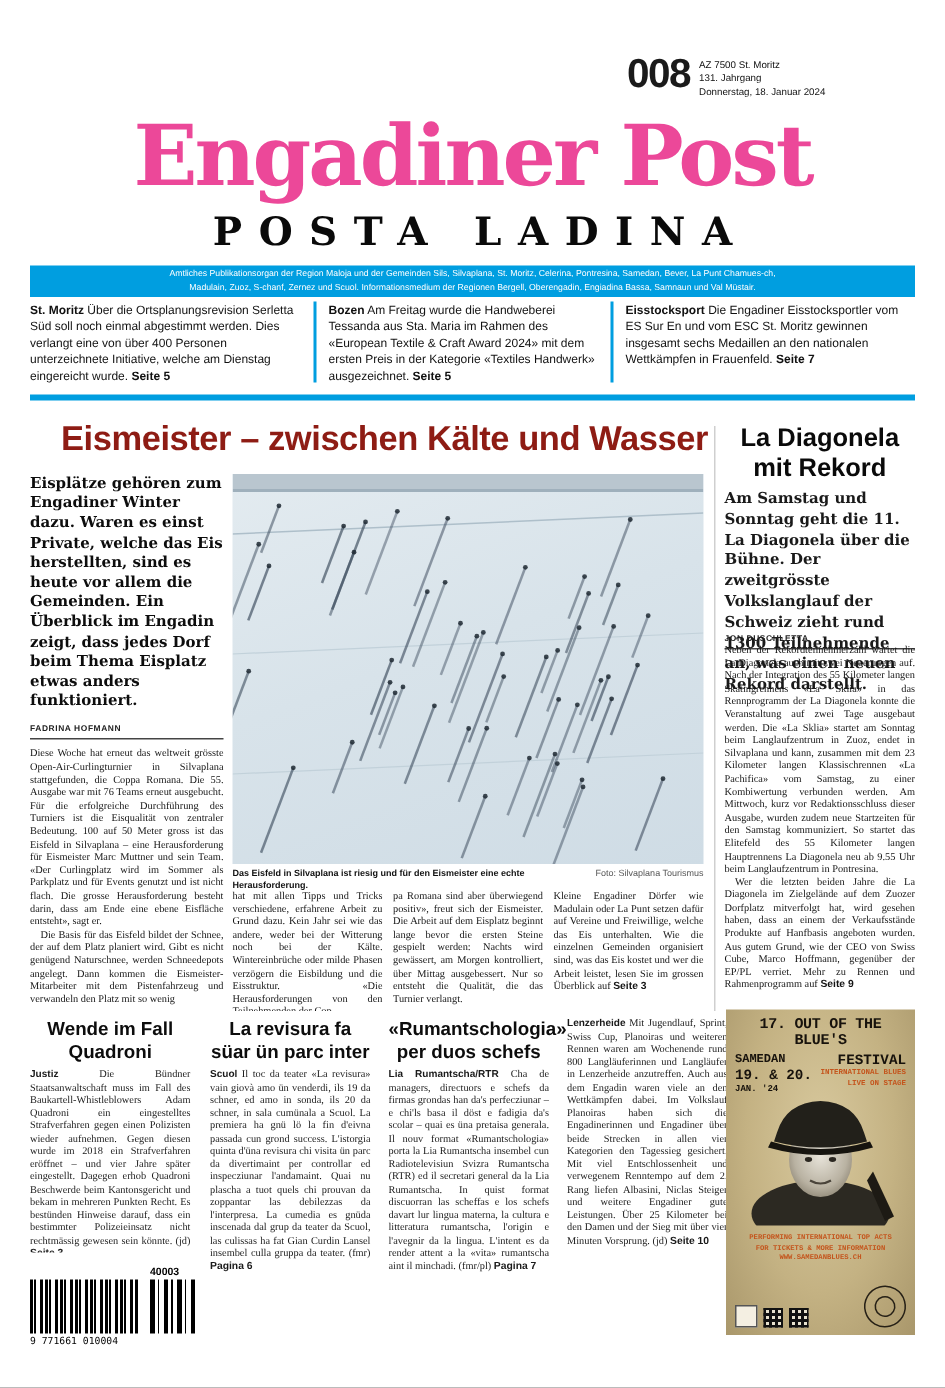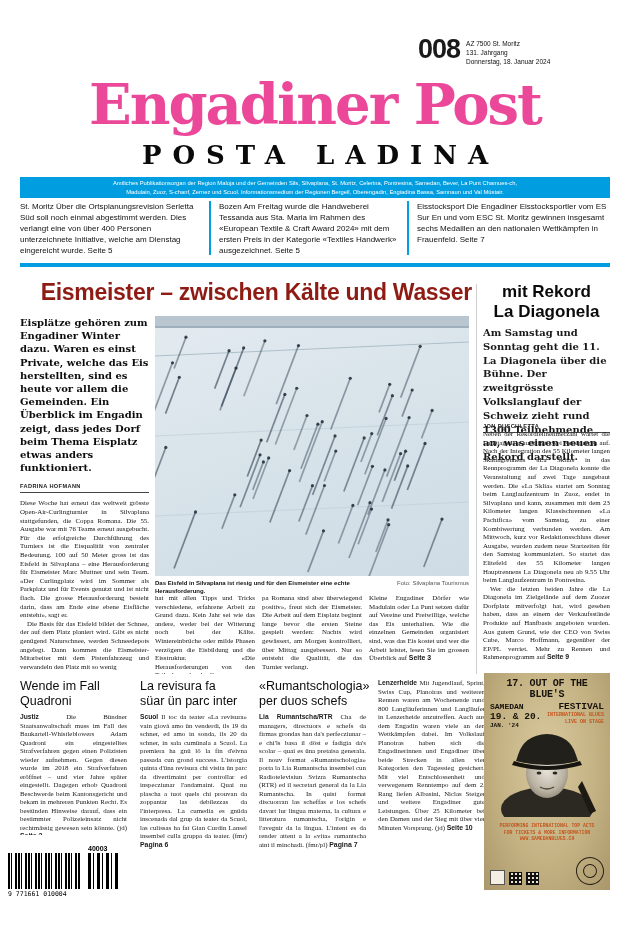--- a/index.html
+++ b/index.html
@@ -17,21 +17,21 @@
     font-family:"DejaVu Serif",serif;font-weight:700;font-size:56px;line-height:60px;
     letter-spacing:-2px;color:#ec4899;}
   .subtitle{position:absolute;left:0;top:140px;width:100%;text-align:center;
     font-family:"DejaVu Serif",serif;font-weight:600;font-size:26px;line-height:30px;
     letter-spacing:11px;text-indent:11px;color:#0a0a0a;}
   
   .band{position:absolute;left:20px;top:177px;width:590px;height:21px;background:#009EE0;
     color:#fff;font-size:5.8px;line-height:9px;text-align:center;padding-top:2px;box-sizing:border-box;}
   
   .teaser{position:absolute;top:201px;font-size:8px;line-height:11px;color:#111;text-align:left;}
-  .teaser b{font-weight:400;}
+  .teaser b{font-weight:700;}
   .t1{left:20px;width:184px;}
   .t2{left:219px;width:182px;}
   .t3{left:417px;width:190px;}
   .tsep{position:absolute;top:201px;width:1.5px;height:54px;background:#009EE0;}
   .s1{left:209px;} .s2{left:407px;}
   .thick-rule{position:absolute;left:20px;top:263px;width:590px;height:4px;background:#009EE0;}
   
   .main-headline{position:absolute;left:20px;top:279px;width:452px;text-align:right;
     font-size:23px;line-height:26px;font-weight:800;color:#8e1c14;letter-spacing:-0.3px;}
   .vsep{position:absolute;left:476px;top:284px;width:1px;height:390px;background:#cfcfcf;}
@@ -56,26 +56,26 @@
   .u1{left:155px;} .u2{left:262px;} .u3{left:369px;}
   
   .sec{position:absolute;left:483px;width:127px;}
   .sec-headline{top:282px;text-align:center;font-size:17px;line-height:19.5px;font-weight:800;color:#0a0a0a;}
   .sec-lead{top:326px;font-family:"DejaVu Serif",serif;font-weight:700;font-size:10px;line-height:13.8px;}
   .sec-byline{top:414px;}
   .sec-body{top:430px;height:244px;overflow:hidden;}
   
   .bcol{position:absolute;top:679px;width:107px;}
   .b1{left:20px;} .b2{left:140px;} .b3{left:259px;} .b4{left:378px;}
-  .bhead{text-align:left;font-size:12.5px;line-height:14.5px;font-weight:400;color:#0c0c0c;margin-bottom:5px;}
+  .bhead{text-align:center;font-size:12.5px;line-height:14.5px;font-weight:700;color:#0c0c0c;margin-bottom:5px;}
   .bbody{font-family:"Liberation Serif",serif;font-size:6.9px;line-height:8.5px;text-align:justify;overflow:hidden;}
   .b1 .bbody{height:122px;} .b2 .bbody,.b3 .bbody{height:168px;} .b4 .bbody{height:166px;}
   .bbody b{font-family:"Liberation Sans",sans-serif;font-size:6.7px;}
   
-  .barcode{position:absolute;left:8px;top:845px;width:114px;height:52px;}
+  .barcode{position:absolute;left:20px;top:845px;width:114px;height:52px;}
   .bars{position:absolute;left:0;top:8px;width:72px;height:36px;
     background:repeating-linear-gradient(90deg,#000 0 2px,#fff 2px 3px,#000 3px 4px,#fff 4px 7px,#000 7px 9px,#fff 9px 10px);}
   .bars-addon{position:absolute;left:80px;top:8px;width:30px;height:36px;
     background:repeating-linear-gradient(90deg,#000 0 3px,#fff 3px 5px,#000 5px 6px,#fff 6px 9px);}
   .bc-digits{position:absolute;left:0;top:45px;font-family:"DejaVu Sans Mono",monospace;font-size:6.5px;color:#000;}
   .bc-edition{position:absolute;left:80px;top:0;font-size:7px;font-weight:700;color:#000;}
   
   .ad-label{position:absolute;left:484px;top:680px;font-size:5px;color:#777;}
   .ad{position:absolute;left:484px;top:673px;width:126px;height:217px;box-sizing:border-box;
     background:radial-gradient(ellipse at 50% 40%, #d8c99e 0%, #c4b283 55%, #a9976b 100%);
@@ -251,22 +251,22 @@
   <div class="caption-row">
     <span class="caption">Das Eisfeld in Silvaplana ist riesig und für den Eismeister eine echte Herausforderung.</span>
     <span class="credit">Foto: Silvaplana Tourismus</span>
   </div>
 
   <div class="ucol u1 bodytext">hat mit allen Tipps und Tricks verschiedene, erfahrene Arbeit zu Grund dazu. Kein Jahr sei wie das andere, weder bei der Witterung noch bei der Kälte. Wintereinbrüche oder milde Phasen verzögern die Eisbildung und die Eisstruktur. «Die Herausforderungen von den Teilnehmenden der Cop-</div>
   <div class="ucol u2 bodytext">pa Romana sind aber überwiegend positiv», freut sich der Eismeister. Die Arbeit auf dem Eisplatz beginnt lange bevor die ersten Steine gespielt werden: Nachts wird gewässert, am Morgen kontrolliert, über Mittag ausgebessert. Nur so entsteht die Qualität, die das Turnier verlangt.</div>
   <div class="ucol u3 bodytext"><span>Kleine Engadiner Dörfer wie Madulain oder La Punt setzen dafür auf Vereine und Freiwillige, welche das Eis unterhalten. Wie die einzelnen Gemeinden organisiert sind, was das Eis kostet und wer die Arbeit leistet, lesen Sie im grossen Überblick auf </span><span class="pageref">Seite 3</span></div>
 
   <div class="sec sec-headline" style="position:absolute;">
+    <div>La Diagonela</div>
     <div>mit Rekord</div>
-    <div>La Diagonela</div>
   </div>
   <div class="sec sec-lead" style="position:absolute;">Am Samstag und Sonntag geht die 11. La Diagonela über die Bühne. Der zweitgrösste Volkslanglauf der Schweiz zieht rund 1300 Teilnehmende an, was einen neuen Rekord darstellt.</div>
   <div class="sec byline sec-byline" style="position:absolute;">JON DUSCHLETTA</div>
   <div class="sec bodytext sec-body" style="position:absolute;">
     <p>Neben der Rekordteilnehmerzahl wartet die La Diagonela auch mit zwei Neuerungen auf. Nach der Integration des 55 Kilometer langen Skatingrennens «La Sklia» in das Rennprogramm der La Diagonela konnte die Veranstaltung auf zwei Tage ausgebaut werden. Die «La Sklia» startet am Sonntag beim Langlaufzentrum in Zuoz, endet in Silvaplana und kann, zusammen mit dem 23 Kilometer langen Klassischrennen «La Pachifica» vom Samstag, zu einer Kombiwertung verbunden werden. Am Mittwoch, kurz vor Redaktionsschluss dieser Ausgabe, wurden zudem neue Startzeiten für den Samstag kommuniziert. So startet das Elitefeld des 55 Kilometer langen Hauptrennens La Diagonela neu ab 9.55 Uhr beim Langlaufzentrum in Pontresina.</p>
     <p><span>Wer die letzten beiden Jahre die La Diagonela im Zielgelände auf dem Zuozer Dorfplatz mitverfolgt hat, wird gesehen haben, dass an einem der Verkaufsstände Produkte auf Hanfbasis angeboten wurden. Aus gutem Grund, wie der CEO von Swiss Cube, Marco Hoffmann, gegenüber der EP/PL verriet. Mehr zu Rennen und Rahmenprogramm auf </span><span class="pageref">Seite 9</span></p>
   </div>
 
   <div class="bcol b1">
     <div class="bhead">

